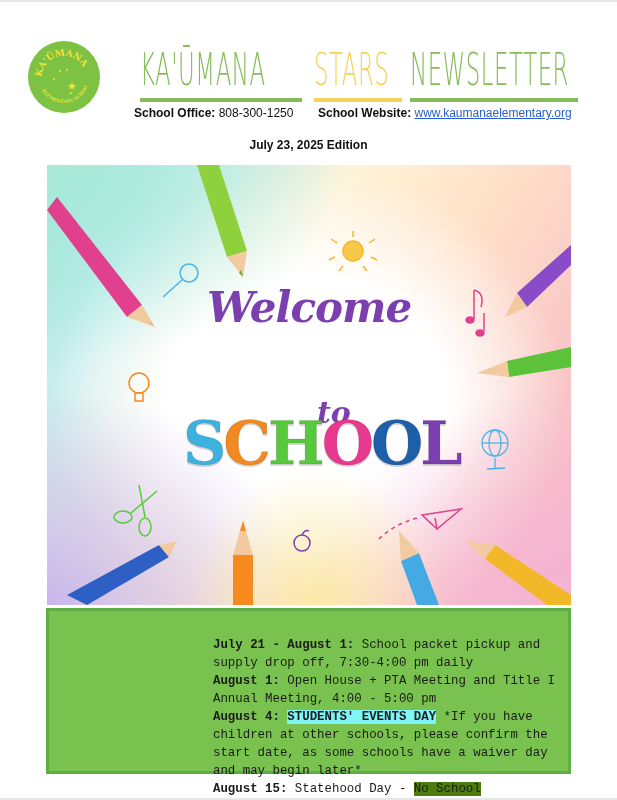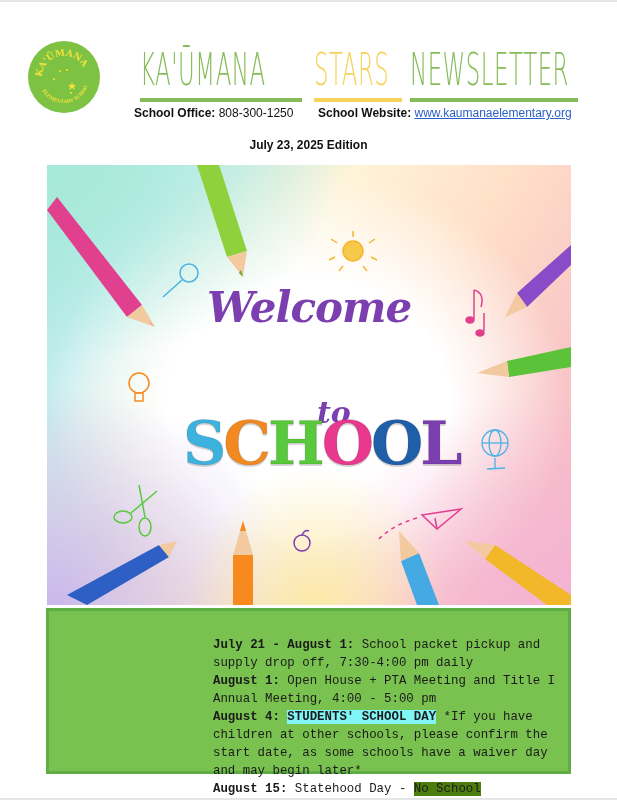--- a/index.html
+++ b/index.html
@@ -218,21 +218,21 @@
   <div class="events">
     <div class="events-list">
       <p>
         <b>July 21 - August 1:</b><span> School packet pickup and supply drop off, 7:30-4:00 pm daily</span>
       </p>
       <p>
         <b>August 1:</b><span> Open House + PTA Meeting and Title I Annual Meeting, 4:00 - 5:00 pm</span>
       </p>
       <p>
         <b>August 4:</b>
-        <b class="hl-cyan">STUDENTS' SCHOOL DAY</b><span> *If you have children at other schools, please confirm the start date, as some schools have a waiver day and may begin later*</span>
+        <b class="hl-cyan">STUDENTS' EVENTS DAY</b><span> *If you have children at other schools, please confirm the start date, as some schools have a waiver day and may begin later*</span>
       </p>
       <p>
         <b>August 15:</b><span> Statehood Day - </span><span class="hl-yellow">No School</span>
       </p>
     </div>
   </div>
 
 </div>
 
 </body></html>

